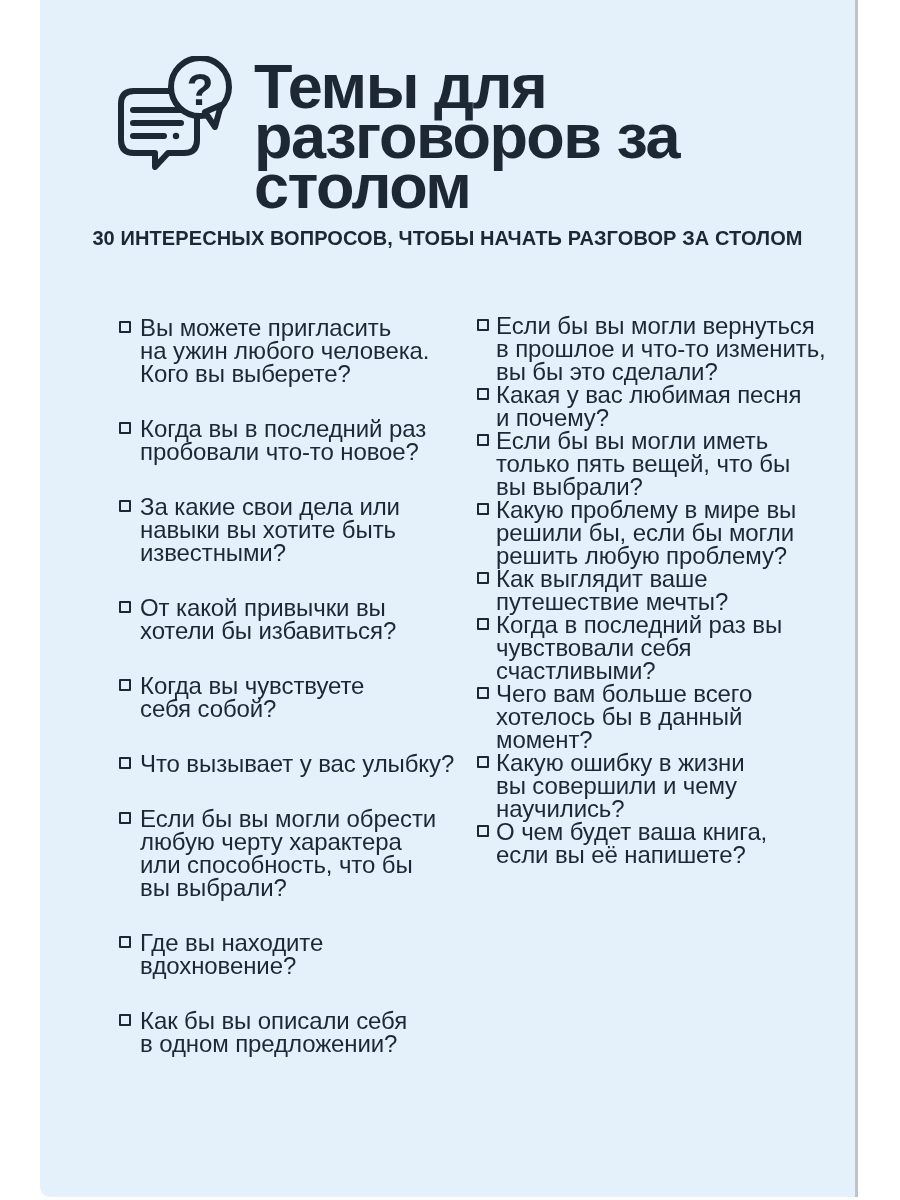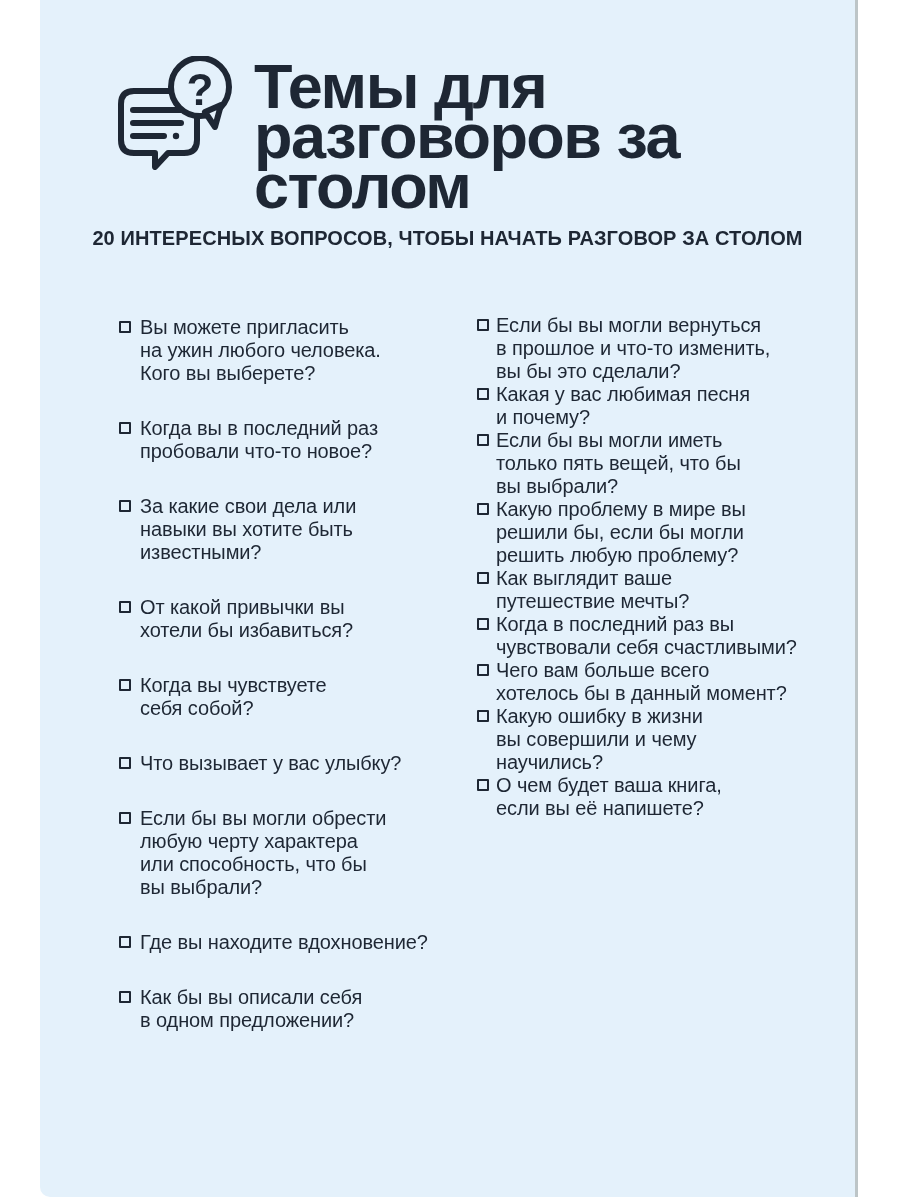--- a/index.html
+++ b/index.html
@@ -68,21 +68,21 @@
   .checkbox {
     width: 12px; height: 12px;
     border: 2px solid var(--ink);
     border-radius: 1px;
     margin: 5px 9px 0 1px;
     flex-shrink: 0;
     background: transparent;
   }
   .col-right .checkbox { margin-right: 7px; }
   .q {
-    font-size: 20px;
+    font-size: 24px;
     line-height: 23px;
     font-weight: 500;
     letter-spacing: -0.1px;
     white-space: pre-line;
     color: var(--ink);
   }
 </style>
 </head>
 <body>
 
@@ -100,21 +100,21 @@
         <circle cx="58" cy="80" r="3.2" fill="currentColor"></circle>
         <circle cx="82" cy="31" r="29" fill="var(--poster-bg)" stroke="currentColor" stroke-width="6"></circle>
         <path d="M87 56 L103 49 L97 71 Z" fill="var(--poster-bg)" stroke="currentColor" stroke-width="6" stroke-linejoin="round"></path>
         <text x="82" y="49" text-anchor="middle" font-size="44" font-weight="700" fill="currentColor" stroke="none" font-family="&quot;Liberation Sans&quot;,&quot;DejaVu Sans&quot;,sans-serif">?</text>
       </svg>
     </div>
 
     <h1 class="title">Темы для
 разговоров за столом</h1>
 
-    <div class="subtitle">20 ИНТЕРЕСНЫХ ВОПРОСОВ, ЧТОБЫ НАЧАТЬ РАЗГОВОР ЗА СТОЛОМ</div>
+    <div class="subtitle">30 ИНТЕРЕСНЫХ ВОПРОСОВ, ЧТОБЫ НАЧАТЬ РАЗГОВОР ЗА СТОЛОМ</div>
 
     <div class="col col-left">
       <div class="item">
         <span class="checkbox"></span>
         <p class="q">Вы можете пригласить
 на ужин любого человека.
 Кого вы выберете?</p>
       </div>
       <div class="item">
         <span class="checkbox"></span>

